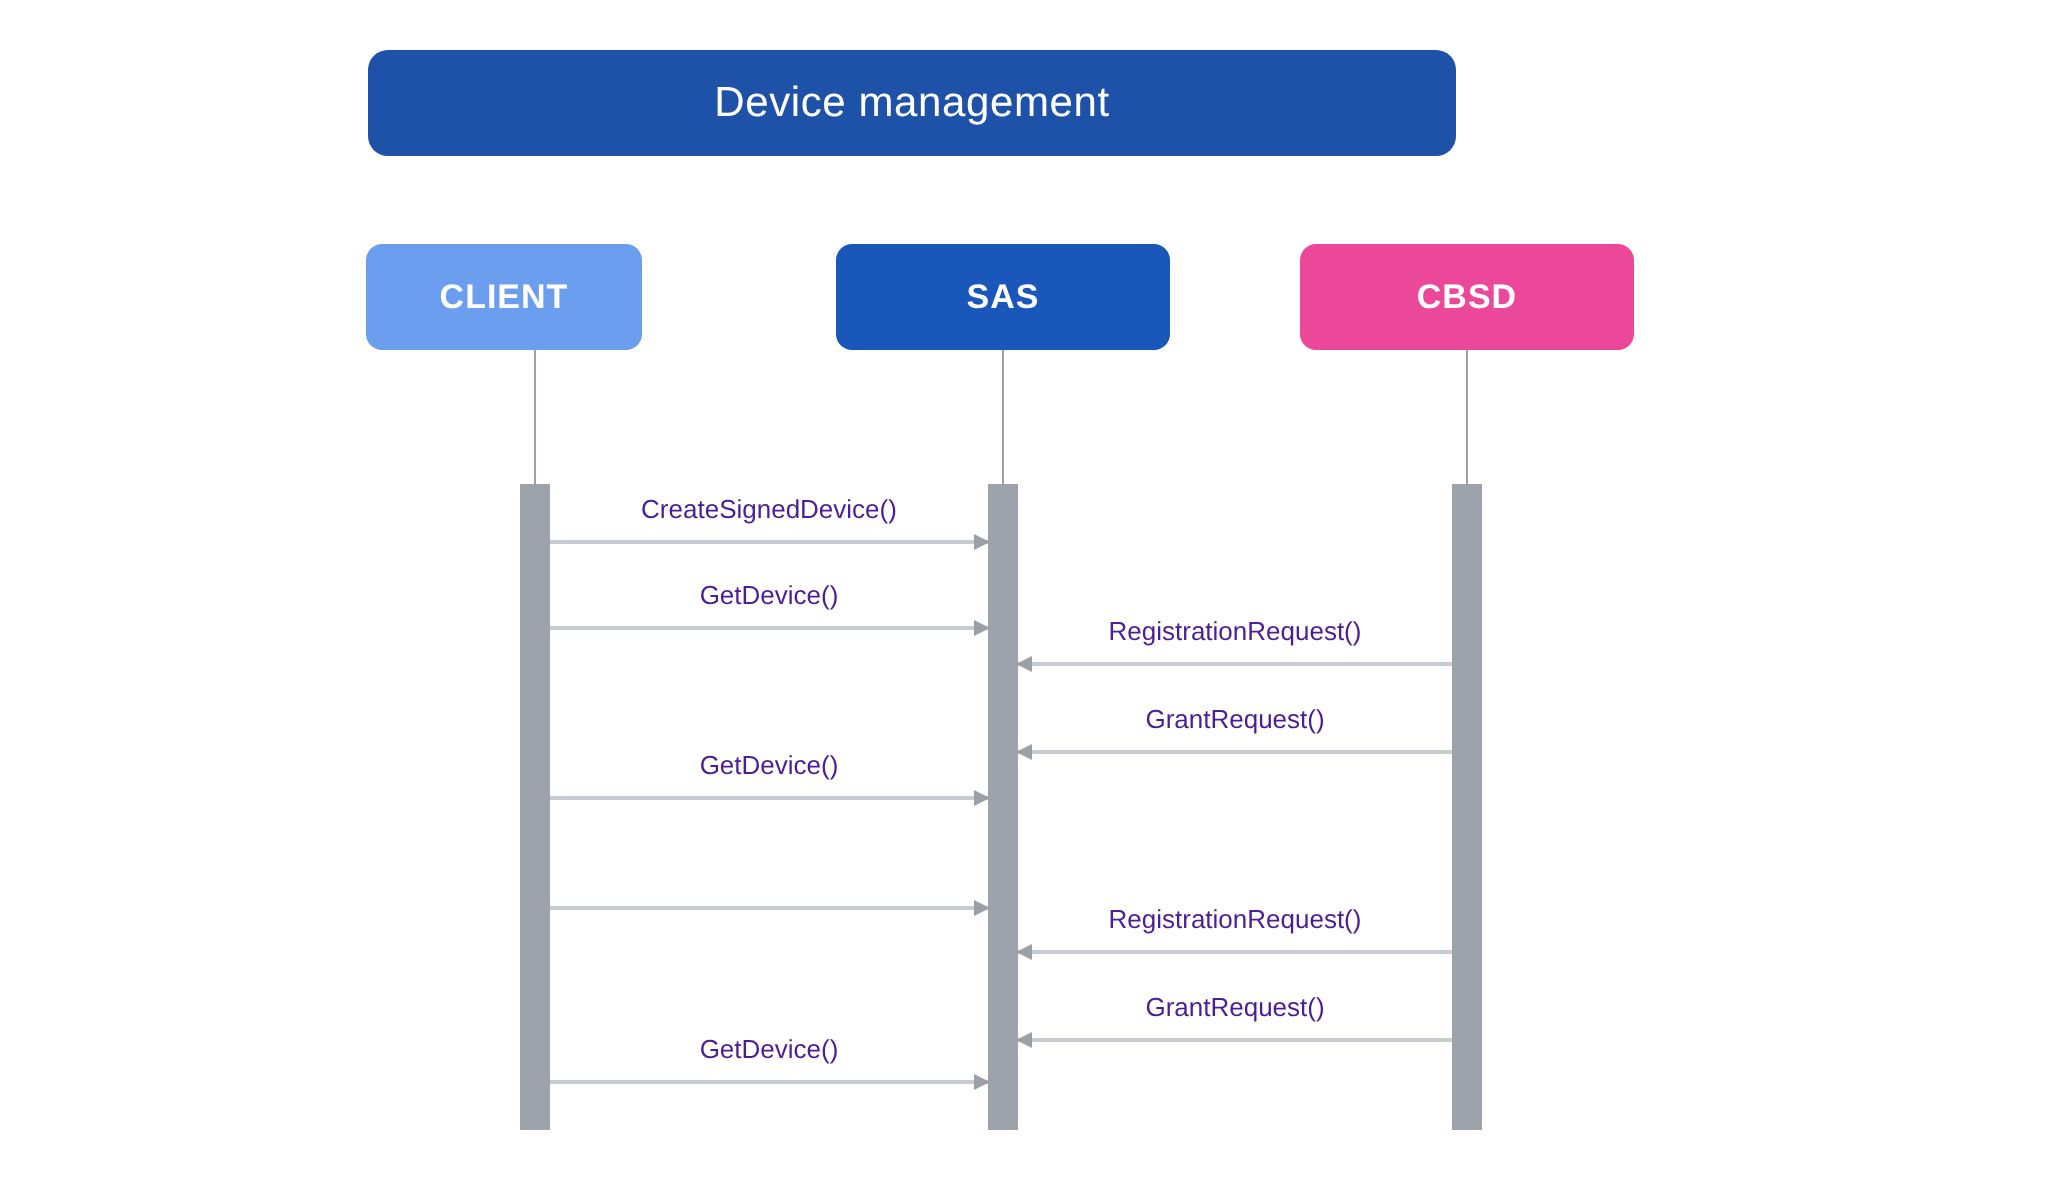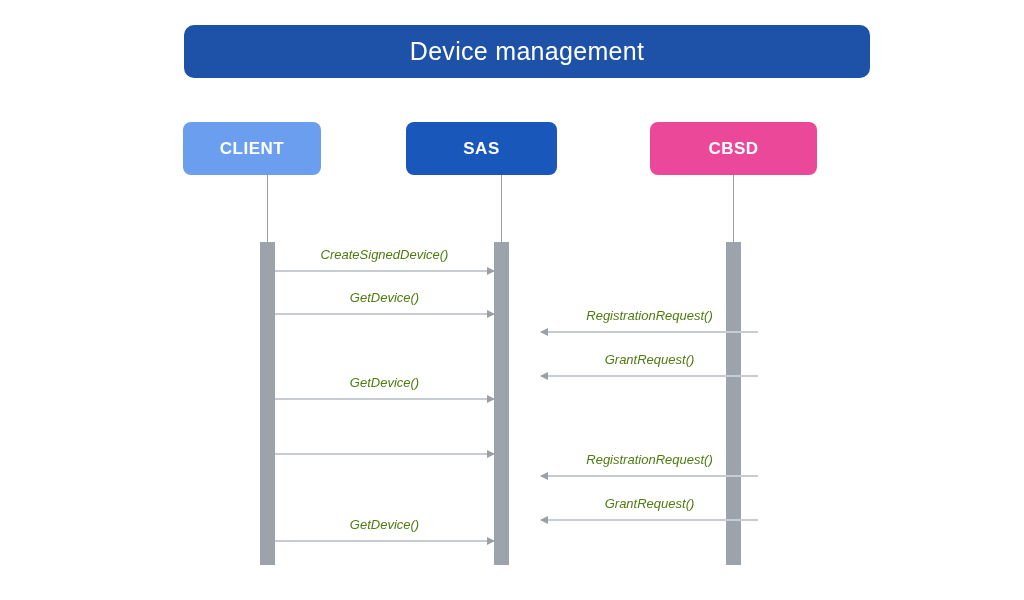--- a/index.html
+++ b/index.html
@@ -8,41 +8,41 @@
   .canvas {
     position: relative;
     width: 1024px;
     height: 600px;
     background: #ffffff;
     overflow: hidden;
   }
   .title-bar {
     position: absolute;
     left: 184px; top: 25px;
-    width: 686px; height: 53px;
+    width: 544px; height: 53px;
     background: #1E52A8;
     border-radius: 10px;
     display: flex; align-items: center; justify-content: center;
     color: #ffffff;
-    font-size: 25px;
+    font-size: 21px;
     font-weight: 500;
     letter-spacing: 0.3px;
   }
   .actor-box {
     position: absolute;
     top: 122px; height: 53px;
     border-radius: 8px;
     display: flex; align-items: center; justify-content: center;
     color: #ffffff;
     font-size: 17px;
     font-weight: 700;
     letter-spacing: 0.5px;
   }
   .actor-client { left: 183px; width: 138px; background: #6B9EEE; }
-  .actor-sas    { left: 406px; width: 151px; background: #1957BA; }
+  .actor-sas    { left: 418px; width: 167px; background: #1957BA; }
   .actor-cbsd   { left: 650px; width: 167px; background: #ec4899; }
   .lifeline {
     position: absolute;
     top: 175px; height: 67px;
     width: 1px;
     background: #9AA0A6;
   }
   .lifeline-client { left: 267px; }
   .lifeline-sas    { left: 501px; }
   .lifeline-cbsd   { left: 733px; }
@@ -57,23 +57,22 @@
   .bar-cbsd   { left: 726px; }
   .message {
     position: absolute;
     height: 28px;
   }
   .msg-label {
     position: absolute;
     left: 0; right: 0; top: 0;
     text-align: center;
     font-size: 13px;
-    color: #4d7c0f;
+    color: #4c1d95;
     white-space: nowrap;
-    font-style: italic;
   }
   .msg-line {
     position: absolute;
     left: 0; right: 0; bottom: 3px;
     height: 2px;
     background: #C8CCD1;
   }
   .msg-arrowhead {
     position: absolute;
     bottom: 0;
@@ -83,21 +82,21 @@
   }
   .dir-right .msg-arrowhead {
     right: -1px;
     border-left: 8px solid #9AA0A6;
   }
   .dir-left .msg-arrowhead {
     left: -1px;
     border-right: 8px solid #9AA0A6;
   }
   .span-client-sas { left: 275px; width: 219px; }
-  .span-sas-cbsd   { left: 509px; width: 217px; margin-left: 32px; }
+  .span-sas-cbsd   { left: 509px; width: 217px; }
 </style>
 </head>
 <body>
 
 <div class="canvas">
 
   <div class="title-bar">
     <span>Device management</span>
   </div>
 

